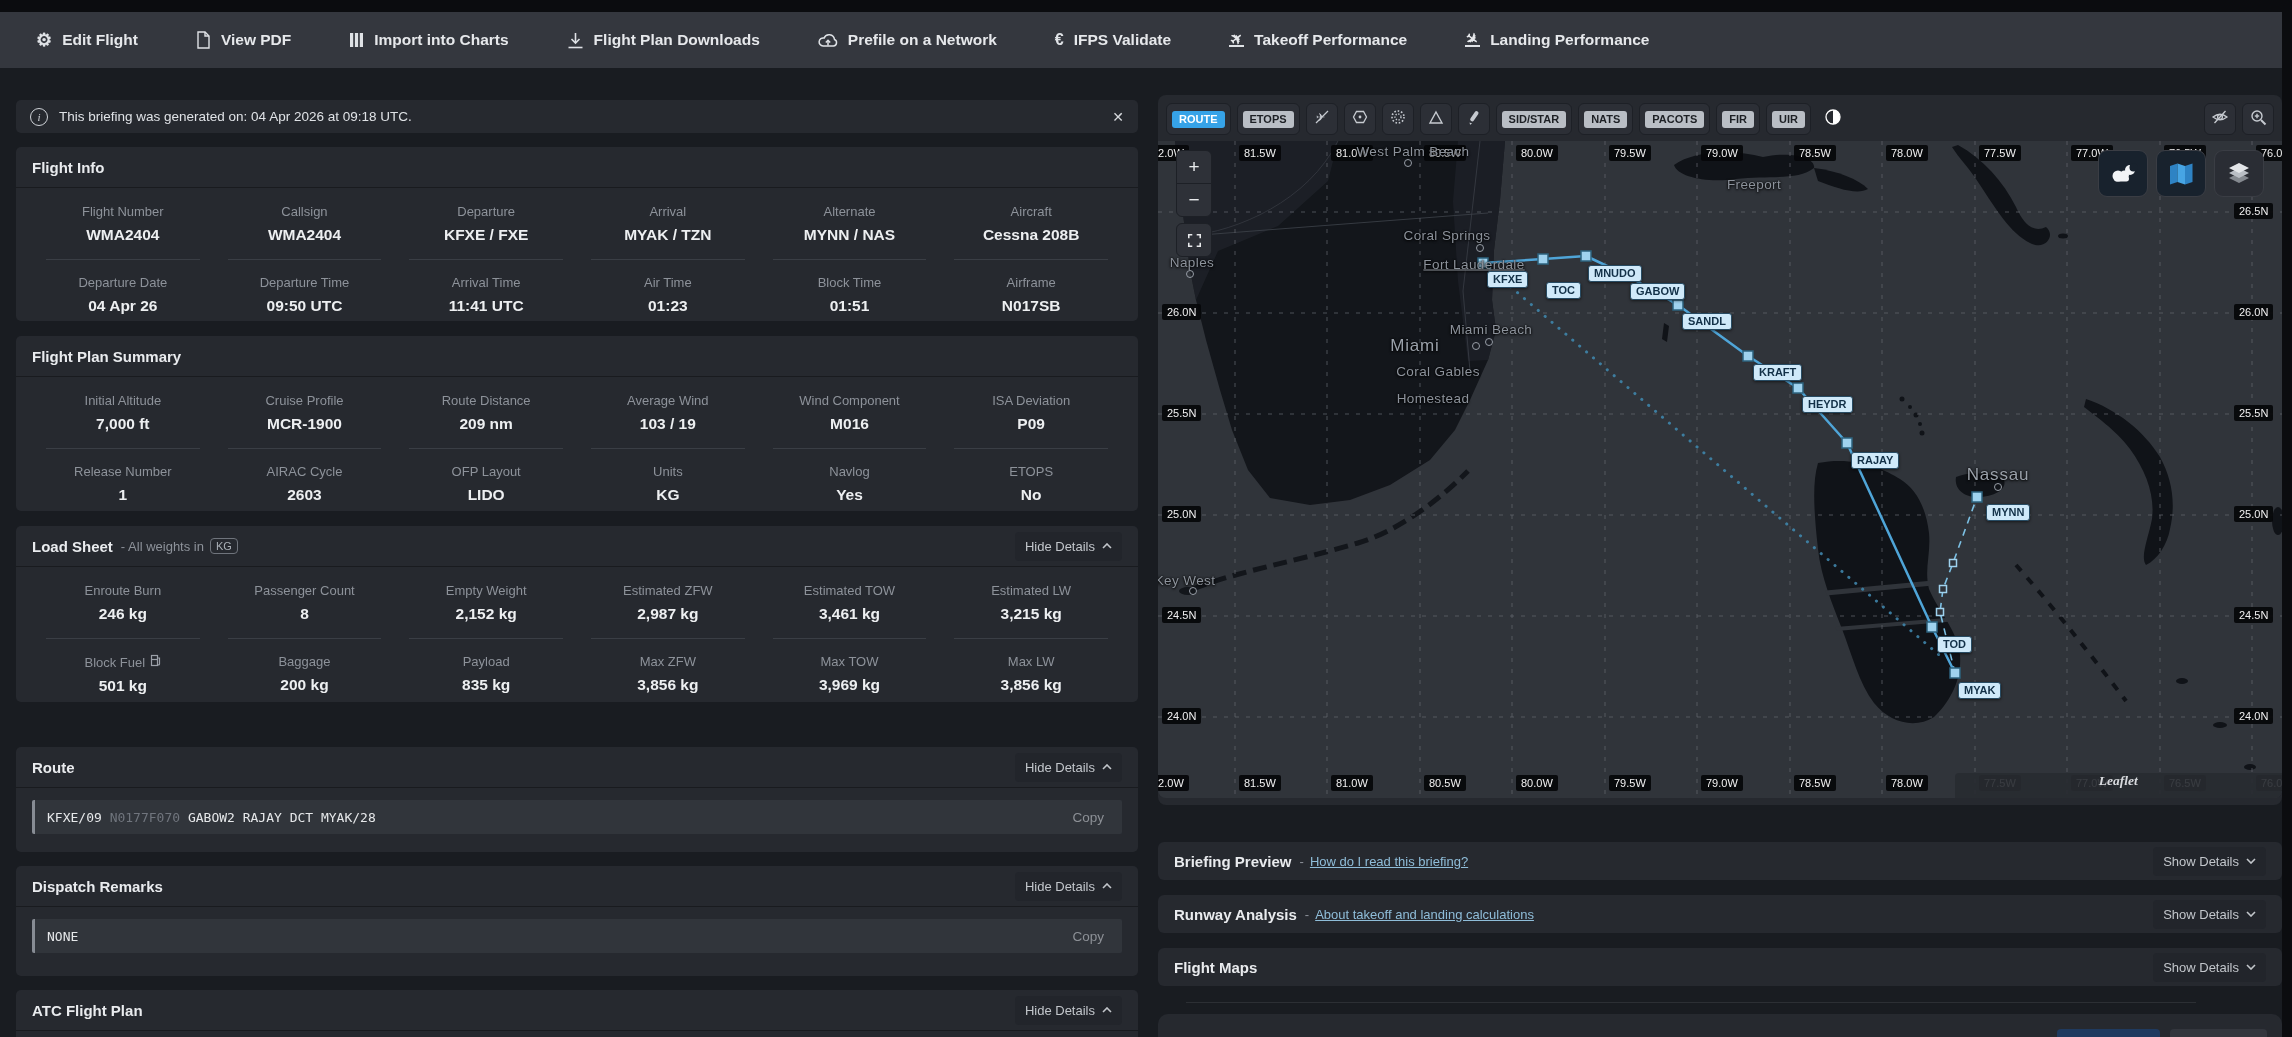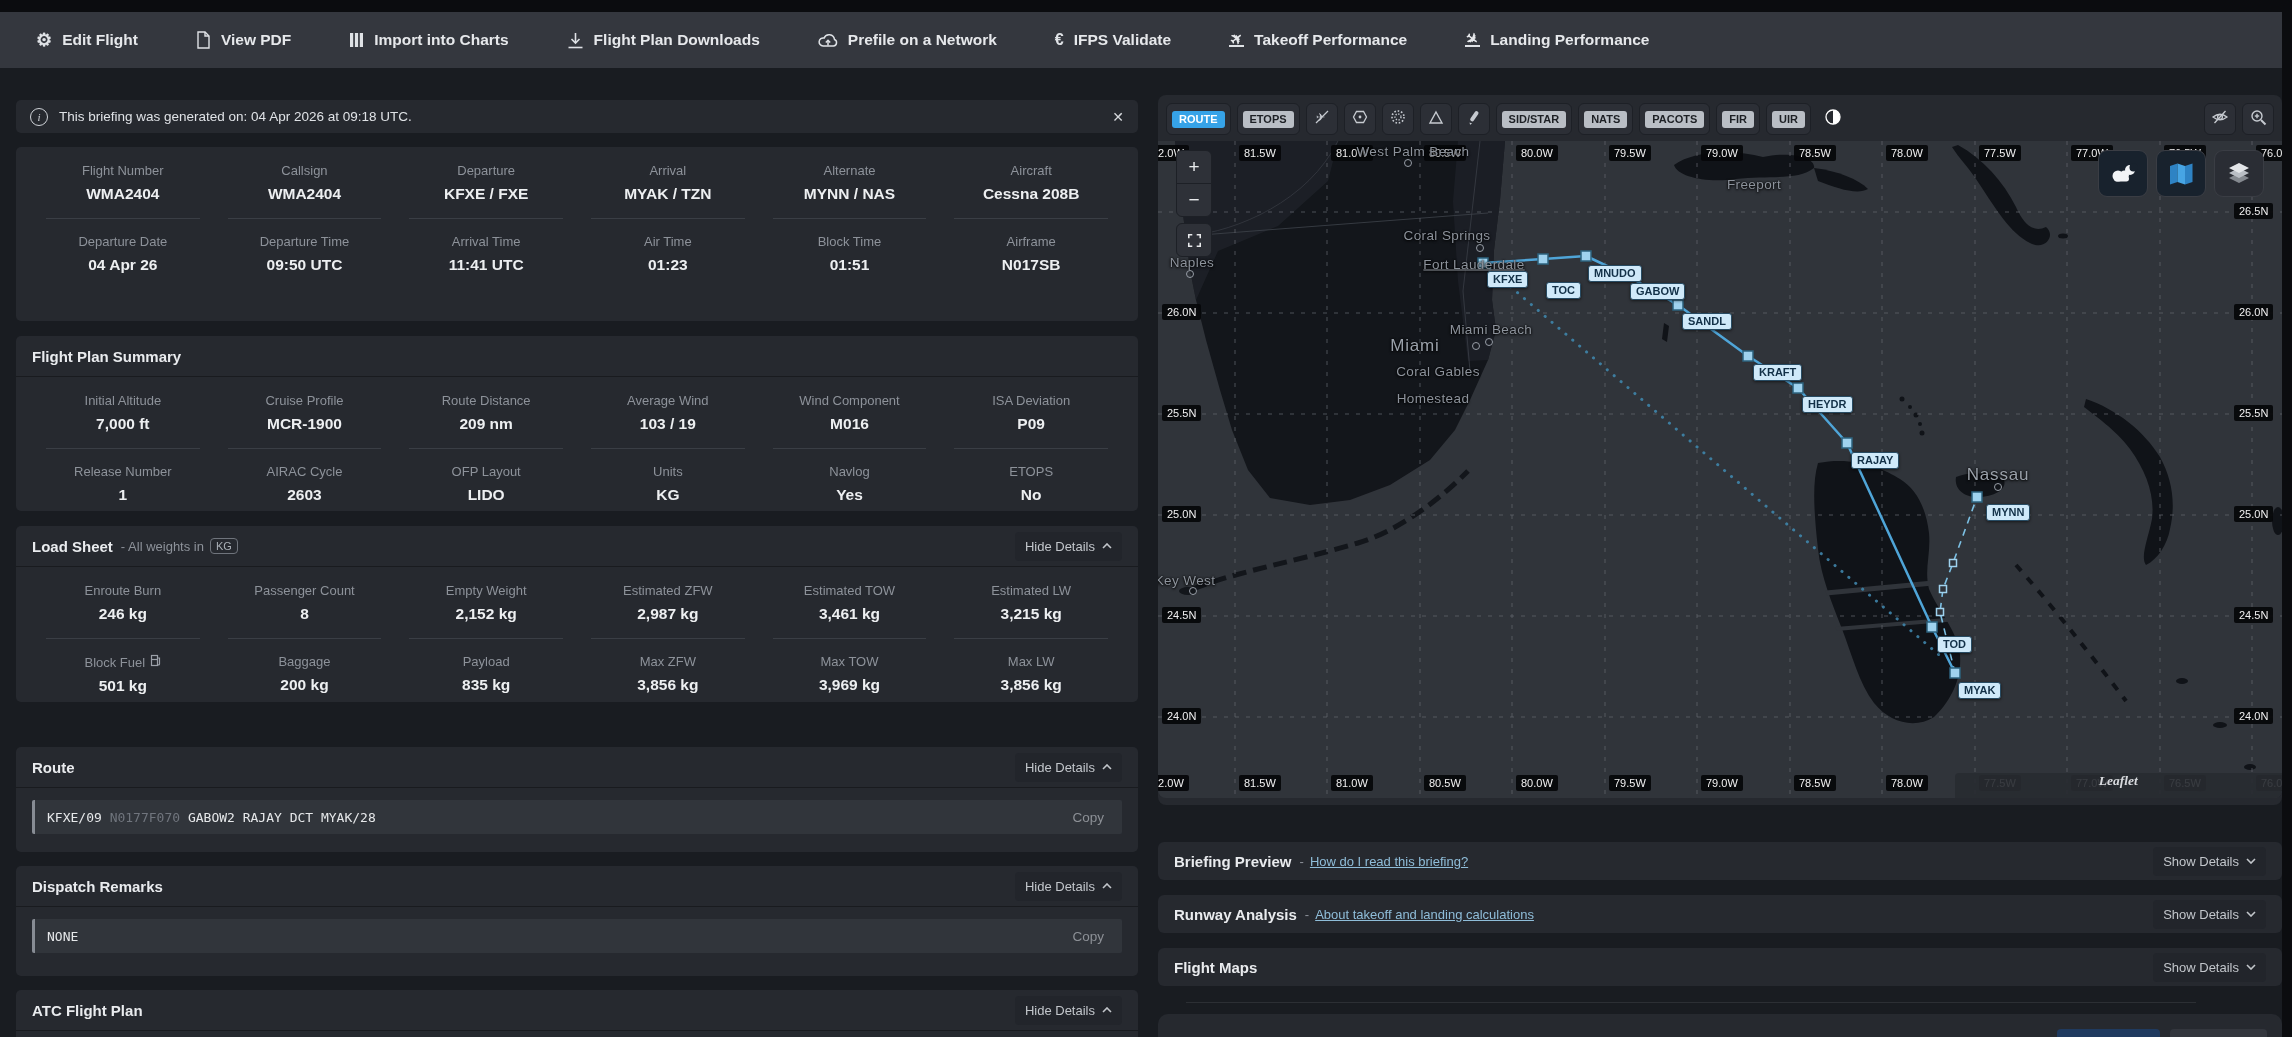--- a/index.html
+++ b/index.html
@@ -175,20 +175,23 @@
     </div>
   </div>
 
   <div class="panel banner">
     <span class="info-circ">i</span>
     <span>This briefing was generated on: 04 Apr 2026 at 09:18 UTC.</span>
     <span class="close">✕</span>
   </div>
 
   <div class="panel" style="left:16px;top:147px;width:1122px;height:174px;">
+    <div class="sec-head">
+      <span class="sec-title">Flight Info</span>
+    </div>
     <div class="fields-grid">
         <div class="fcell">
           <div class="flabel">Flight Number</div>
           <div class="fvalue">WMA2404</div>
         </div>
         <div class="fcell">
           <div class="flabel">Callsign</div>
           <div class="fvalue">WMA2404</div>
         </div>
         <div class="fcell">

